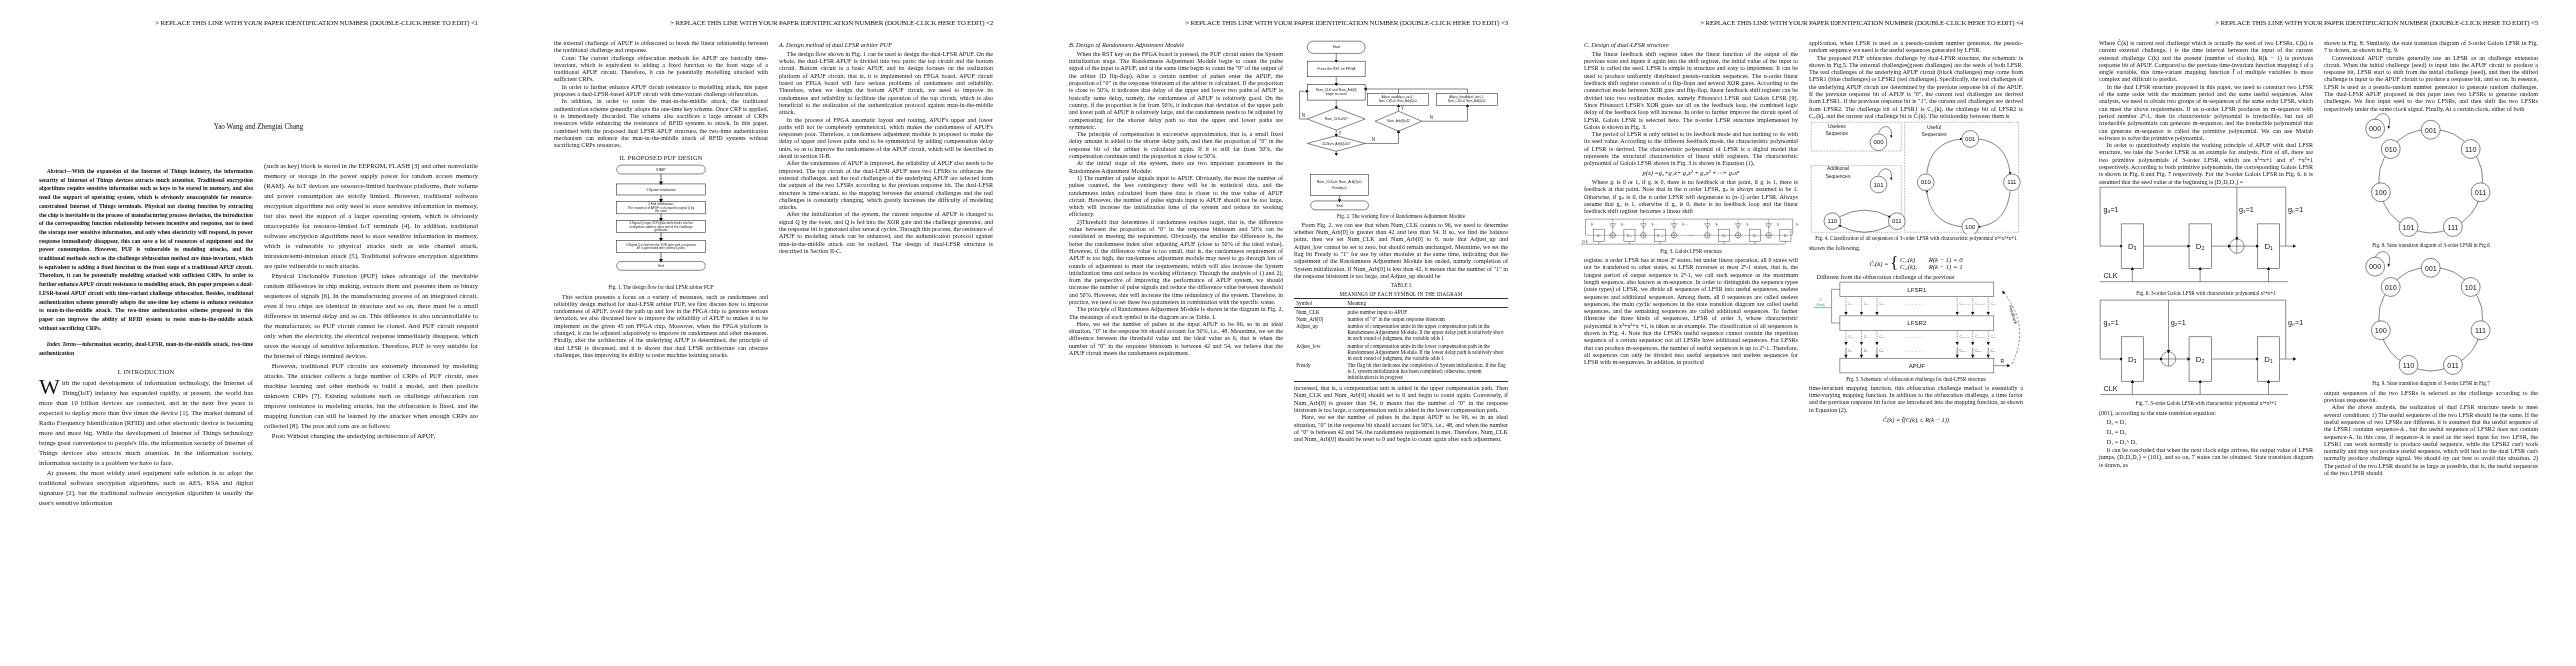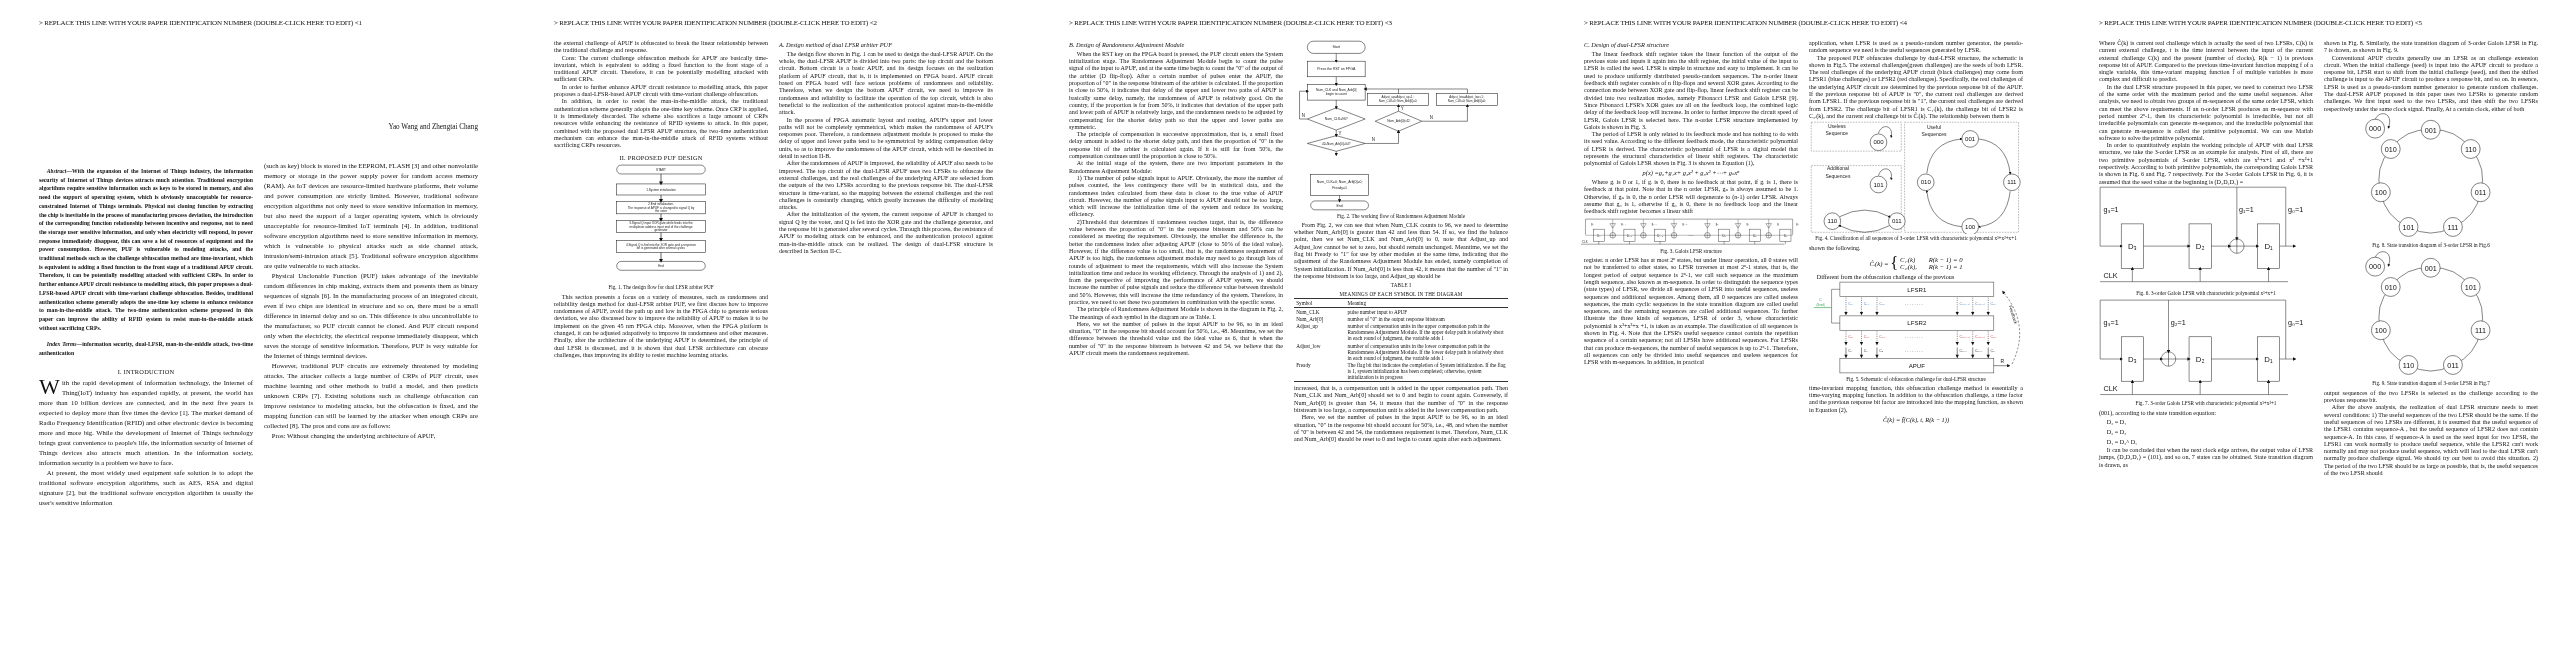--- a/index.html
+++ b/index.html
@@ -1,28 +1,28 @@
 <!DOCTYPE html>
 <html style="font-size:9px"><head>
 <meta charset="utf-8">
 <style>
   html,body{margin:0;padding:0;background:#fff;}
   body{width:2576px;height:667px;overflow:hidden;font-family:"Liberation Serif","DejaVu Serif",serif;color:#111;}
   .strip{display:flex;width:2576px;height:667px;}
   .page{position:relative;width:515px;height:667px;box-sizing:border-box;padding:0 0 0 39px;overflow:hidden;}
-  .runhead{position:absolute;top:19px;left:39px;width:439px;font-size:7px;letter-spacing:-0.2px;white-space:nowrap;display:flex;justify-content:flex-start;}
+  .runhead{position:absolute;top:19px;left:39px;width:439px;font-size:7px;letter-spacing:-0.2px;white-space:nowrap;display:flex;justify-content:flex-end;}
   .cols{position:absolute;top:40px;left:39px;width:439px;display:flex;justify-content:space-between;}
   .col{width:214px;}
   p{margin:0;font-size:6.1px;line-height:7.3px;text-align:justify;text-indent:7.8px;}
   p.noind{text-indent:0;}
   .sec-h{text-align:center;font-size:6.4px;margin:4.4px 0 3.3px 0;letter-spacing:0.2px;}
   .sub-h{font-style:italic;font-size:6.3px;margin:1.1px 0 2.8px 0;}
   .cap{font-size:5.2px;text-align:center;margin:1.1px 0 3.3px 0;}
   .title{position:absolute;top:53px;left:39px;width:439px;text-align:center;font-weight:bold;font-size:18px;line-height:21px;letter-spacing:-0.3px;}
-  .authors{position:absolute;top:123px;left:39px;width:439px;text-align:right;font-size:7.2px;}
+  .authors{position:absolute;top:123px;left:39px;width:439px;text-align:center;font-size:7.2px;}
   .abstract p{font-weight:bold;font-size:5.7px;line-height:8.7px;text-indent:7.8px;}
   .abstract p i{font-weight:bold;}
   .dropcap{float:left;font-size:22px;line-height:16.7px;margin:1.1px 2.2px 0 0;}
   .eq{text-align:center;font-size:6.4px;margin:1.7px 0;font-style:italic;}
   table.sym{width:100%;border-collapse:collapse;font-size:5.2px;line-height:6.1px;margin:1.1px 0 3.3px 0;}
   table.sym th{font-weight:normal;text-align:left;border-top:1.1px solid #333;border-bottom:0.6px solid #333;padding:1.1px 2.2px;}
   table.sym td{vertical-align:top;padding:0.6px 2.2px;}
   table.sym tr:last-child td{border-bottom:1.1px solid #333;}
   .tabcap{font-size:5.1px;text-align:center;letter-spacing:0.2px;margin-top:2.2px;}
   svg text{font-family:"Liberation Sans","DejaVu Sans",sans-serif;}

